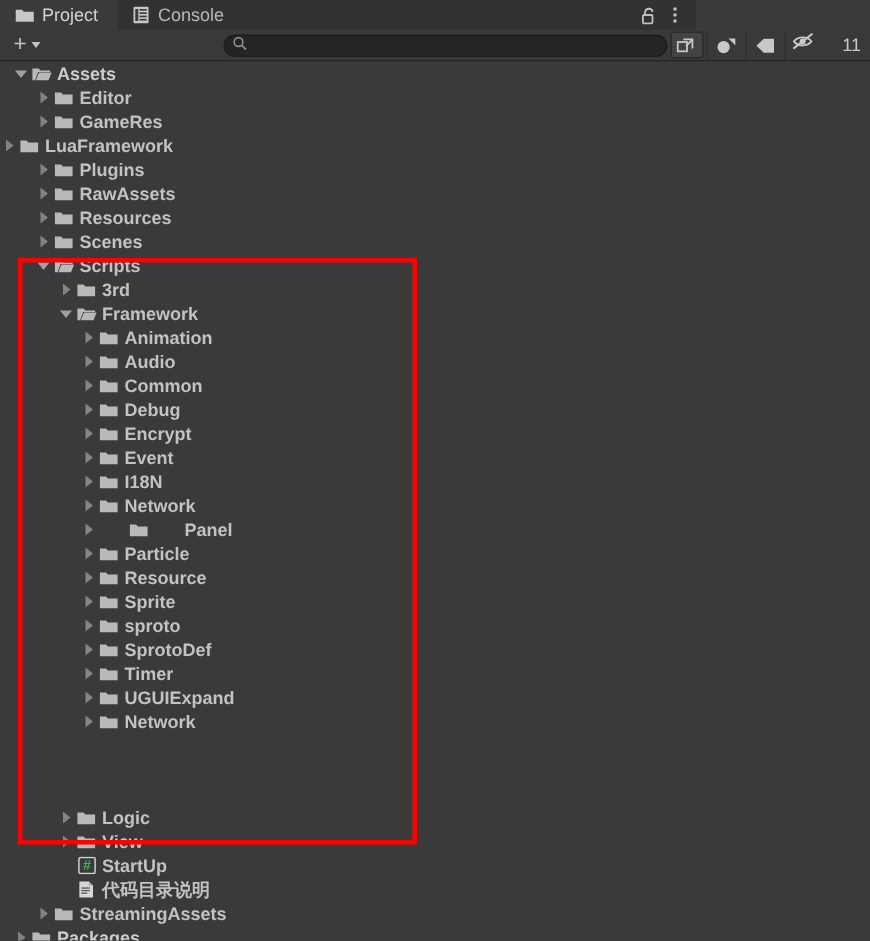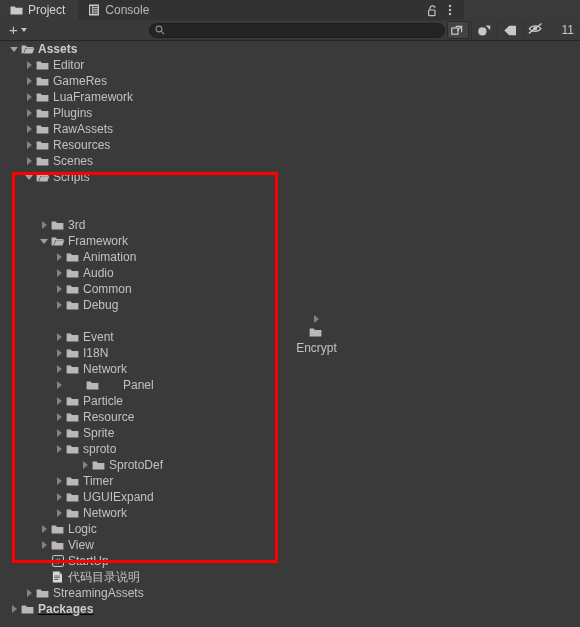--- a/index.html
+++ b/index.html
@@ -187,20 +187,21 @@
   .ricon {
     width: 15px; height: 16px;
     display: flex; align-items: center; justify-content: center;
     flex: 0 0 15px;
     margin-right: 3px;
   }
   .rlabel {
     font-size: 12px;
     color: #c2c2c2;
     line-height: 16px;
+    font-weight: bold;
   }
   .rlabel.bold { font-weight: bold; color: #cdcdcd; }
 
   
   .redbox {
     position: absolute;
     left: 12px;
     top: 172px;
     width: 266px;
     height: 391px;
@@ -333,21 +334,21 @@
         <span class="twisty">
           <span class="tri-right"></span>
         </span>
         <span class="ricon">
           <svg width="13" height="11" viewBox="0 0 13 11">
             <path d="M0.6 1.6 h4.1 l1.25 1.45 h6.45 v6.5 h-11.8 z" fill="#b9b9b9"></path>
           </svg>
         </span>
         <span class="rlabel">GameRes</span>
       </div>
-      <div class="row" style="padding-left: 23px;">
+      <div class="row" style="">
         <span class="twisty">
           <span class="tri-right"></span>
         </span>
         <span class="ricon">
           <svg width="13" height="11" viewBox="0 0 13 11">
             <path d="M0.6 1.6 h4.1 l1.25 1.45 h6.45 v6.5 h-11.8 z" fill="#b9b9b9"></path>
           </svg>
         </span>
         <span class="rlabel">LuaFramework</span>
       </div>
@@ -400,21 +401,21 @@
           <span class="tri-down"></span>
         </span>
         <span class="ricon">
           <svg width="14" height="11" viewBox="0 0 14 11">
             <path d="M0.6 1.6 h4.1 l1.25 1.45 h6.45 v1.0 h-8.0 l-2.0 5.5 h-1.8 z" fill="#b9b9b9"></path>
             <path d="M2.9 9.55 l2.05 -5.2 h8.45 l-2.05 5.2 z" fill="#b9b9b9"></path>
           </svg>
         </span>
         <span class="rlabel">Scripts</span>
       </div>
-      <div class="row" style="padding-left: 38px; margin-top: 32px;">
+      <div class="row" style="padding-left: 38px;">
         <span class="twisty">
           <span class="tri-right"></span>
         </span>
         <span class="ricon">
           <svg width="13" height="11" viewBox="0 0 13 11">
             <path d="M0.6 1.6 h4.1 l1.25 1.45 h6.45 v6.5 h-11.8 z" fill="#b9b9b9"></path>
           </svg>
         </span>
         <span class="rlabel">3rd</span>
       </div>
@@ -467,21 +468,21 @@
         <span class="twisty">
           <span class="tri-right"></span>
         </span>
         <span class="ricon">
           <svg width="13" height="11" viewBox="0 0 13 11">
             <path d="M0.6 1.6 h4.1 l1.25 1.45 h6.45 v6.5 h-11.8 z" fill="#b9b9b9"></path>
           </svg>
         </span>
         <span class="rlabel">Debug</span>
       </div>
-      <div class="row" style="padding-left: 53px; flex-direction: column;">
+      <div class="row" style="padding-left: 53px;">
         <span class="twisty">
           <span class="tri-right"></span>
         </span>
         <span class="ricon">
           <svg width="13" height="11" viewBox="0 0 13 11">
             <path d="M0.6 1.6 h4.1 l1.25 1.45 h6.45 v6.5 h-11.8 z" fill="#b9b9b9"></path>
           </svg>
         </span>
         <span class="rlabel">Encrypt</span>
       </div>
@@ -566,21 +567,21 @@
         <span class="twisty">
           <span class="tri-right"></span>
         </span>
         <span class="ricon">
           <svg width="13" height="11" viewBox="0 0 13 11">
             <path d="M0.6 1.6 h4.1 l1.25 1.45 h6.45 v6.5 h-11.8 z" fill="#b9b9b9"></path>
           </svg>
         </span>
         <span class="rlabel">sproto</span>
       </div>
-      <div class="row" style="padding-left: 79px;">
+      <div class="row" style="padding-left: 53px;">
         <span class="twisty">
           <span class="tri-right"></span>
         </span>
         <span class="ricon">
           <svg width="13" height="11" viewBox="0 0 13 11">
             <path d="M0.6 1.6 h4.1 l1.25 1.45 h6.45 v6.5 h-11.8 z" fill="#b9b9b9"></path>
           </svg>
         </span>
         <span class="rlabel">SprotoDef</span>
       </div>
@@ -610,21 +611,21 @@
         <span class="twisty">
           <span class="tri-right"></span>
         </span>
         <span class="ricon">
           <svg width="13" height="11" viewBox="0 0 13 11">
             <path d="M0.6 1.6 h4.1 l1.25 1.45 h6.45 v6.5 h-11.8 z" fill="#b9b9b9"></path>
           </svg>
         </span>
         <span class="rlabel">Network</span>
       </div>
-      <div class="row" style="padding-left: 38px;">
+      <div class="row" style="padding-left: 38px; margin-top: 48px;">
         <span class="twisty">
           <span class="tri-right"></span>
         </span>
         <span class="ricon">
           <svg width="13" height="11" viewBox="0 0 13 11">
             <path d="M0.6 1.6 h4.1 l1.25 1.45 h6.45 v6.5 h-11.8 z" fill="#b9b9b9"></path>
           </svg>
         </span>
         <span class="rlabel">Logic</span>
       </div>

